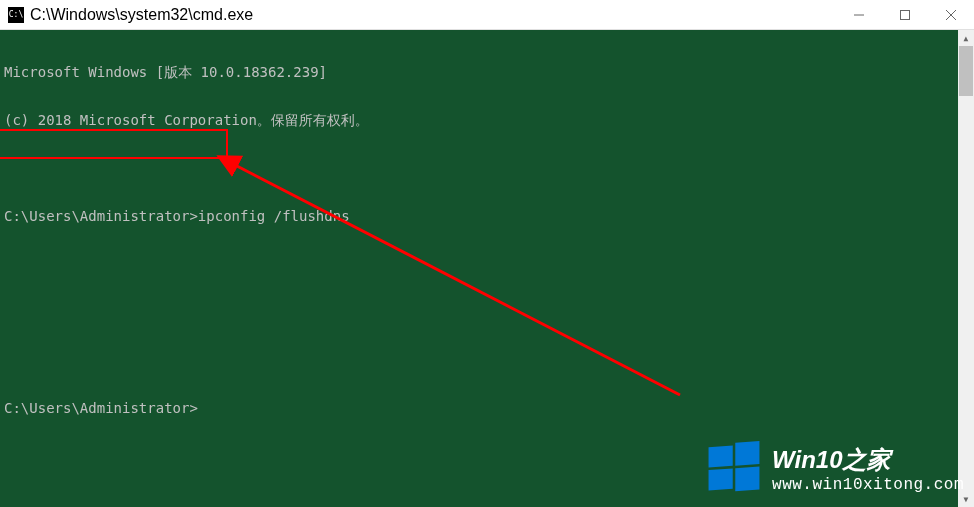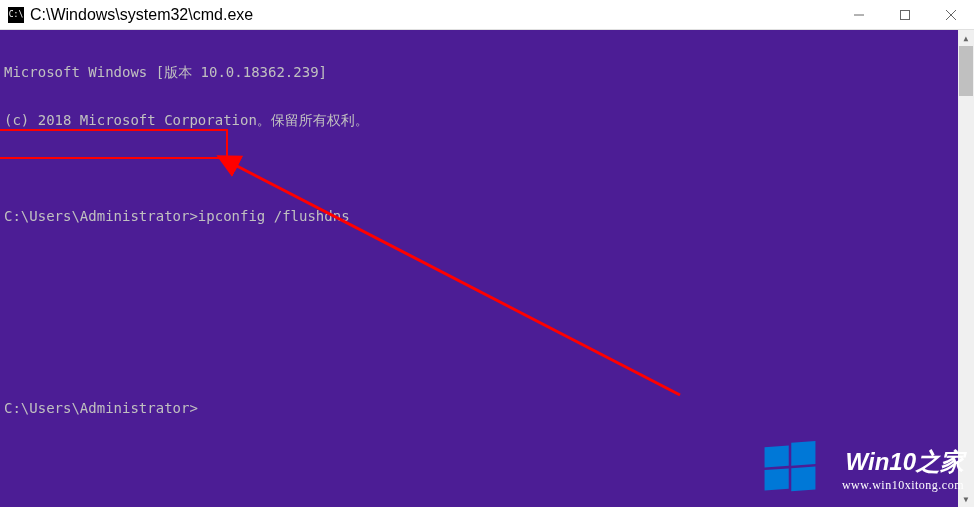--- a/index.html
+++ b/index.html
@@ -56,21 +56,21 @@
       height: 100%;
       display: flex;
       align-items: center;
       justify-content: center;
       background: transparent;
       border: none;
       color: #666;
     }
     .win-btn svg { width: 10px; height: 10px; }
     .terminal {
-      background: #4c1d95;
+      background: #14532d;
       width: 100%;
       height: calc(100% - 30px);
       padding: 2px 4px;
       font-size: 14px;
       line-height: 16px;
       color: #c0c0c0;
       font-family: "NSimSun", "SimSun", "Consolas", monospace;
       position: relative;
       white-space: pre;
     }
@@ -97,34 +97,33 @@
       align-items: center;
       gap: 10px;
     }
     .watermark-logo {
       width: 56px;
       height: 56px;
     }
     .watermark-text {
       display: flex;
       flex-direction: column;
-      align-items: flex-end;
+      align-items: flex-start;
       color: #fff;
     }
     .watermark-title {
       font-size: 24px;
       font-weight: bold;
       font-style: italic;
       font-family: "Arial", sans-serif;
     }
     .watermark-url {
-      font-size: 12px;
-      font-family: Liberation Serif, serif;
+      font-size: 16px;
+      font-family: Liberation Mono, monospace;
       letter-spacing: 0.5px;
-      margin-left: 14px;
     }
     .scrollbar {
       position: absolute;
       right: 0;
       top: 30px;
       width: 16px;
       height: calc(100% - 30px);
       background: #f0f0f0;
     }
     .scrollbar-thumb {

